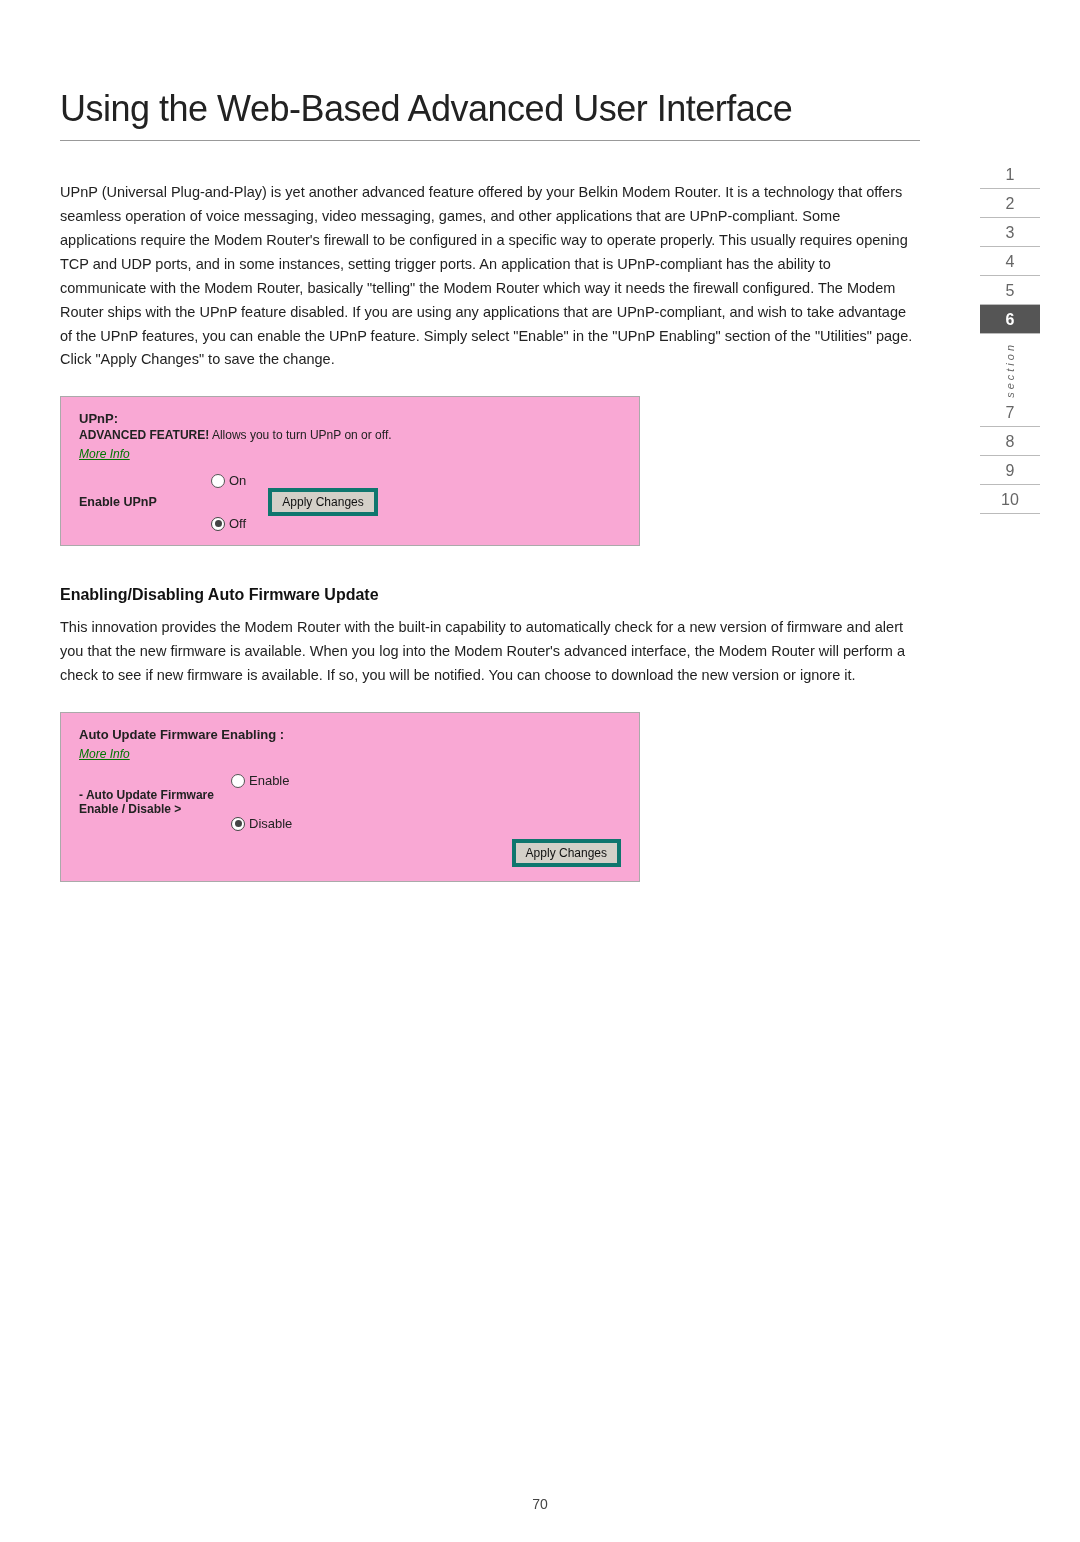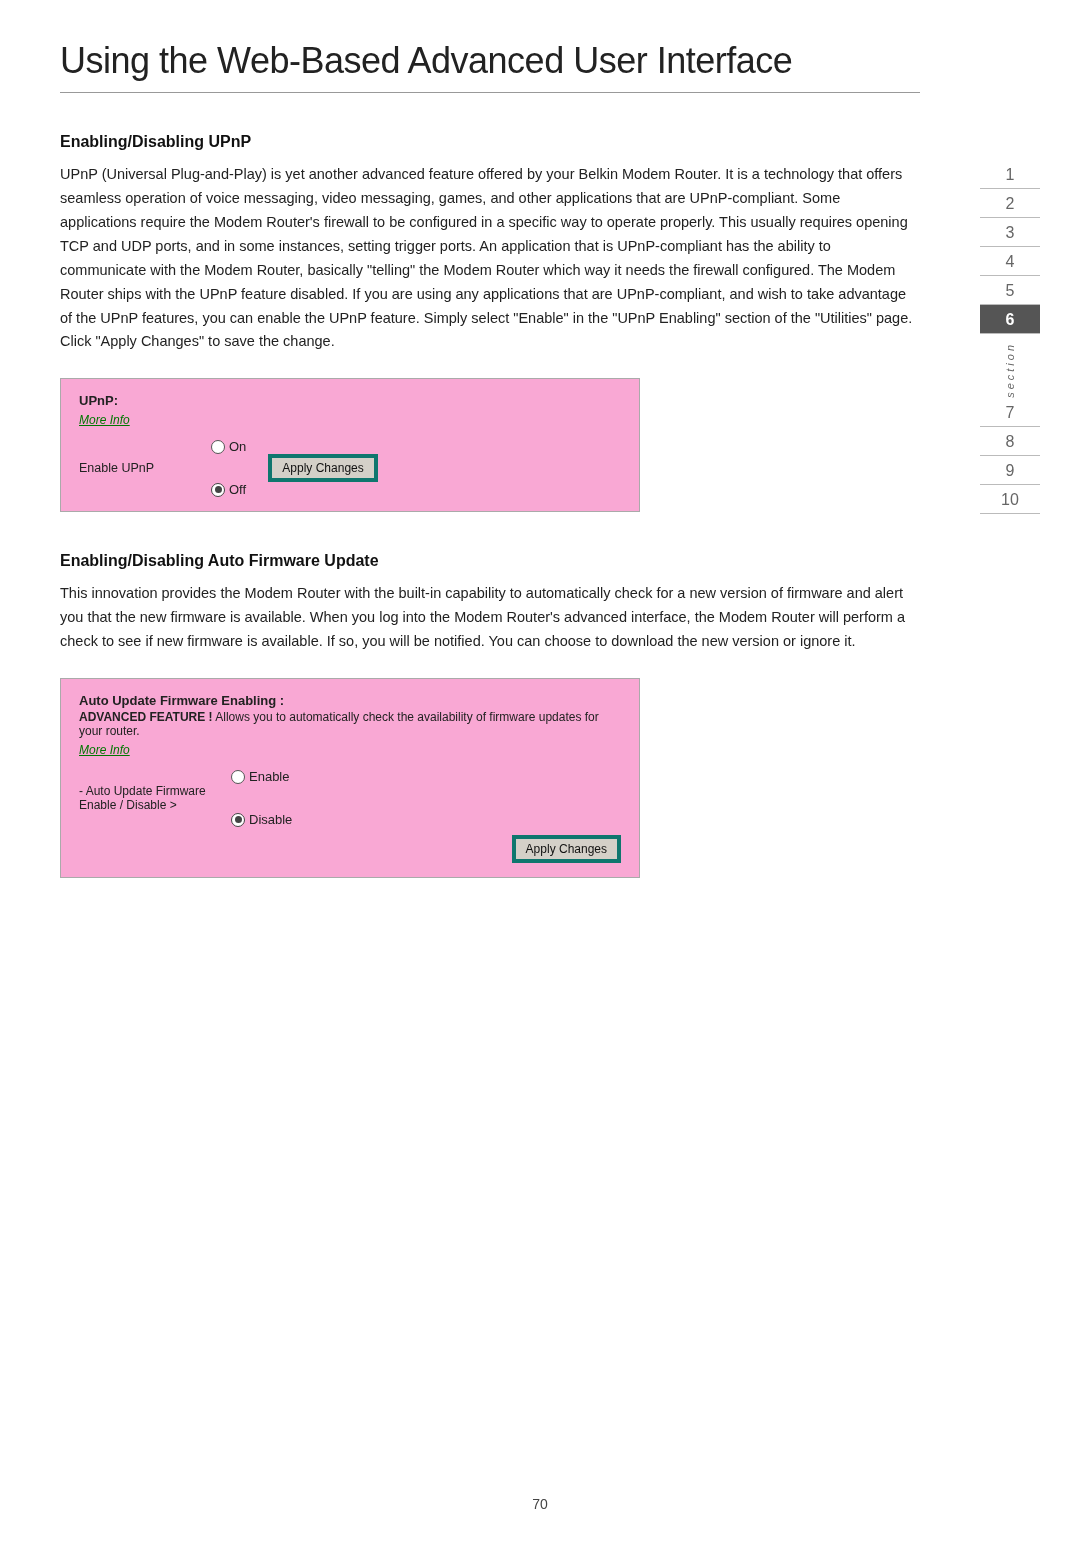--- a/index.html
+++ b/index.html
@@ -17,20 +17,21 @@
     .page-wrapper {
       display: flex;
       width: 1080px;
       min-height: 1542px;
     }
 
     .main-content {
       flex: 1;
       padding: 40px 60px 84px 60px;
       max-width: 980px;
+      margin-top: 48px;
     }
 
     
     .page-title {
       font-size: 36px;
       font-weight: normal;
       color: #222;
       margin-bottom: 10px;
       letter-spacing: -0.5px;
     }
@@ -95,21 +96,21 @@
 
     .ui-panel .panel-row {
       display: flex;
       align-items: center;
       gap: 12px;
       margin-top: 4px;
     }
 
     .ui-panel .panel-label {
       font-size: 12.5px;
-      font-weight: normal;
+      font-weight: bold;
       color: #222;
       min-width: 120px;
     }
 
     .radio-group {
       display: flex;
       align-items: flex-start;
       gap: 28px;
       flex-direction: column;
     }
@@ -211,26 +212,28 @@
 </head>
 <body>
 
 <div class="page-wrapper">
 
   <div class="main-content">
 
     <h1 class="page-title">Using the Web-Based Advanced User Interface</h1>
     <hr class="title-divider">
 
-    <h2 class="section-heading">Enabling/Disabling UPnP</h2>
 
     <p class="body-text">UPnP (Universal Plug-and-Play) is yet another advanced feature offered by your Belkin Modem Router. It is a technology that offers seamless operation of voice messaging, video messaging, games, and other applications that are UPnP-compliant. Some applications require the Modem Router's firewall to be configured in a specific way to operate properly. This usually requires opening TCP and UDP ports, and in some instances, setting trigger ports. An application that is UPnP-compliant has the ability to communicate with the Modem Router, basically "telling" the Modem Router which way it needs the firewall configured. The Modem Router ships with the UPnP feature disabled. If you are using any applications that are UPnP-compliant, and wish to take advantage of the UPnP features, you can enable the UPnP feature. Simply select "Enable" in the "UPnP Enabling" section of the "Utilities" page. Click "Apply Changes" to save the change.</p>
 
     <div class="ui-panel">
       <div class="panel-title">UPnP:</div>
+      <div class="panel-feature-text">
+        <strong>ADVANCED FEATURE!</strong><span> Allows you to turn UPnP on or off.</span>
+      </div>
       <a class="panel-more-info">More Info</a>
       <div class="panel-row">
         <span class="panel-label">Enable UPnP</span>
         <div class="radio-group">
           <label class="radio-option">
             <span class="radio-circle"></span>
             <span>On</span>
           </label>
           <label class="radio-option">
             <span class="radio-circle selected"></span>
@@ -240,23 +243,20 @@
         <button class="apply-btn">Apply Changes</button>
       </div>
     </div>
 
     <h2 class="section-heading">Enabling/Disabling Auto Firmware Update</h2>
 
     <p class="body-text">This innovation provides the Modem Router with the built-in capability to automatically check for a new version of firmware and alert you that the new firmware is available. When you log into the Modem Router's advanced interface, the Modem Router will perform a check to see if new firmware is available. If so, you will be notified. You can choose to download the new version or ignore it.</p>
 
     <div class="ui-panel">
       <div class="panel-title">Auto Update Firmware Enabling :</div>
-      <div class="panel-feature-text">
-        <strong>ADVANCED FEATURE !</strong><span> Allows you to automatically check the availability of firmware updates for your router.</span>
-      </div>
       <a class="panel-more-info">More Info</a>
       <div class="panel-row">
         <span class="panel-label" style="white-space:pre-line; min-width:140px; font-size:12px;">- Auto Update Firmware
 Enable / Disable &gt;</span>
         <div class="radio-group">
           <label class="radio-option">
             <span class="radio-circle"></span>
             <span>Enable</span>
           </label>
           <label class="radio-option">

